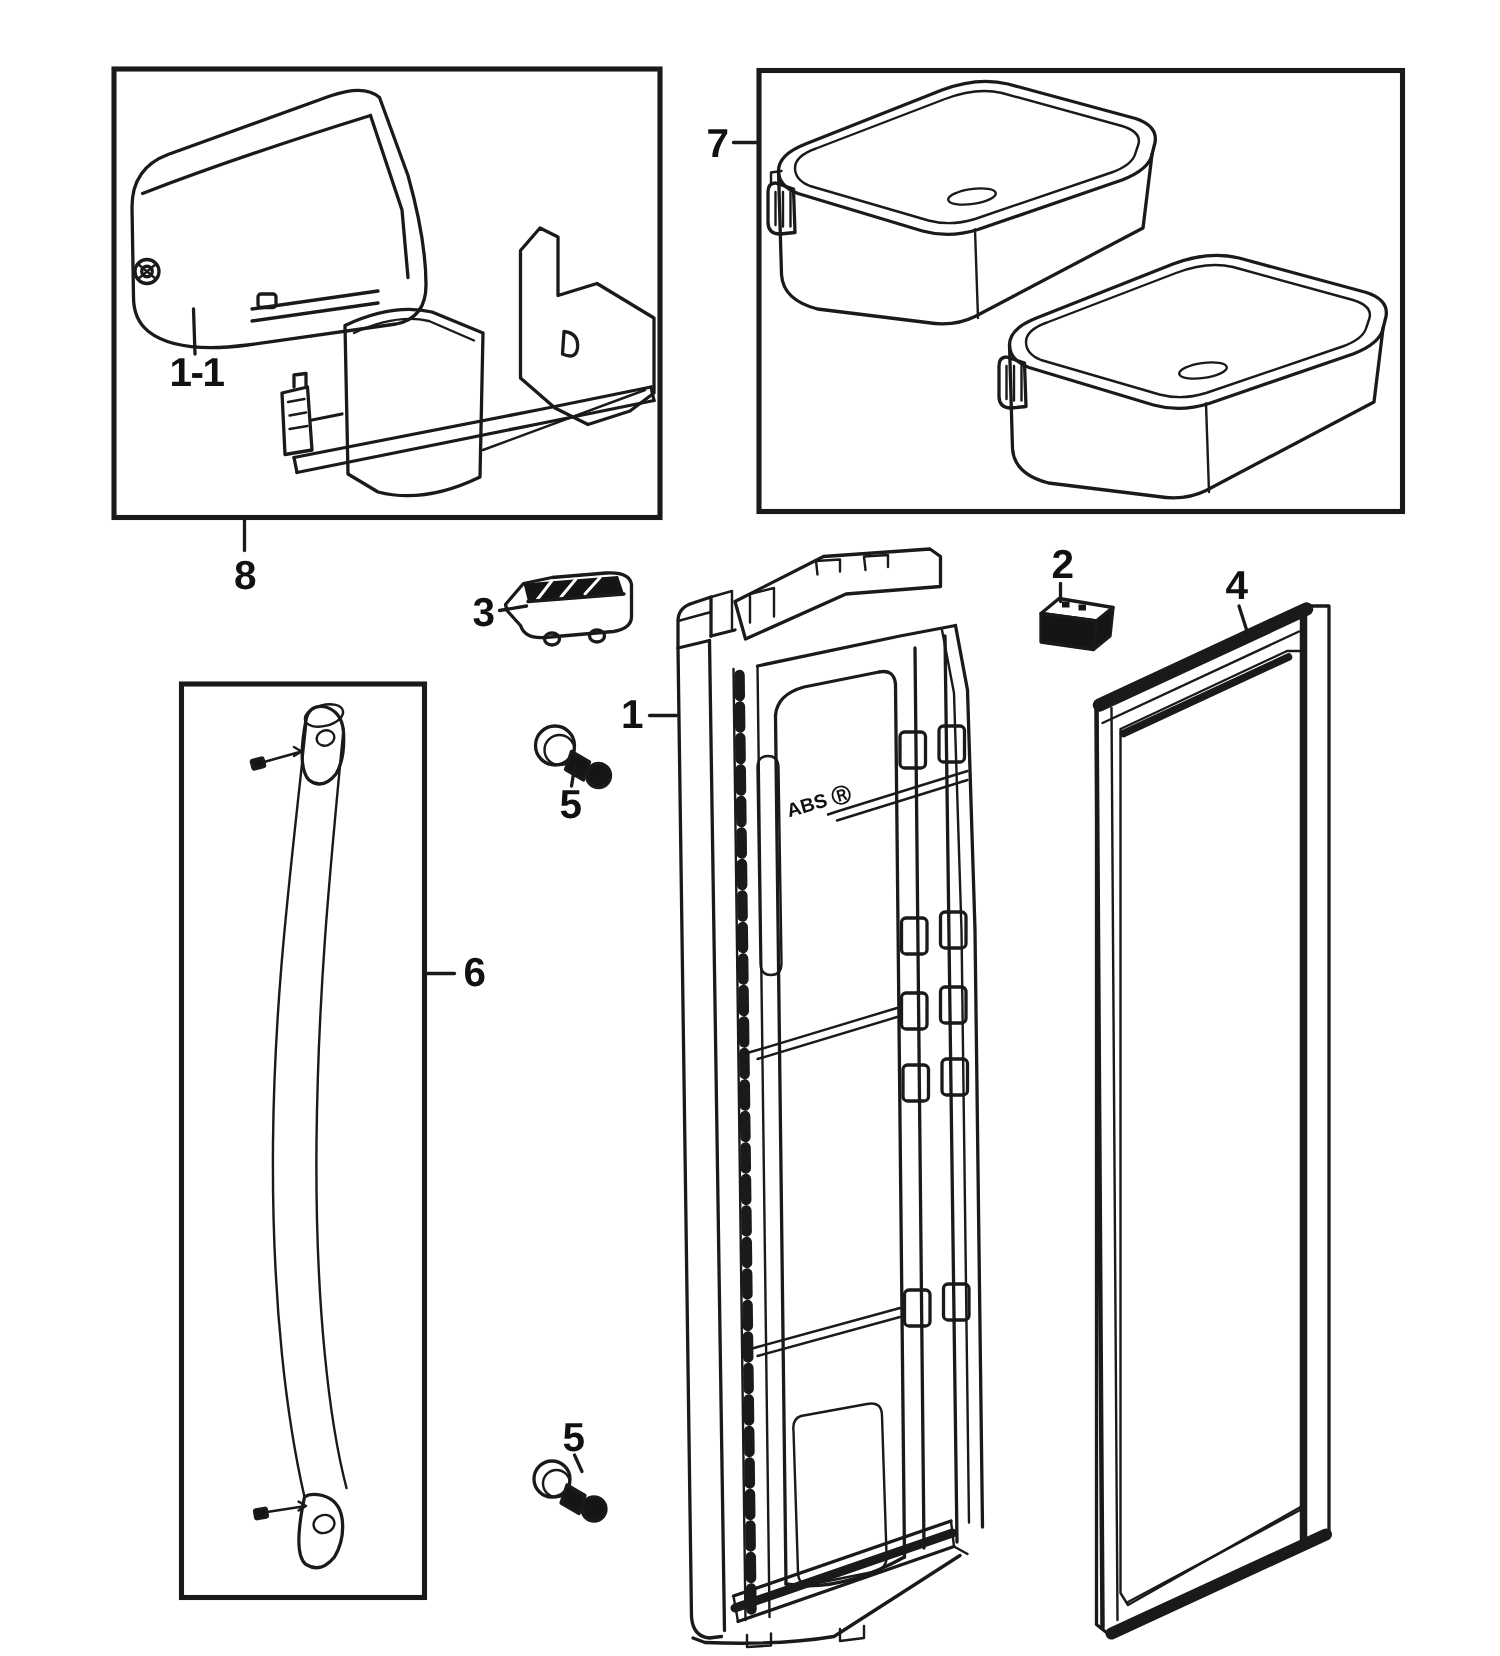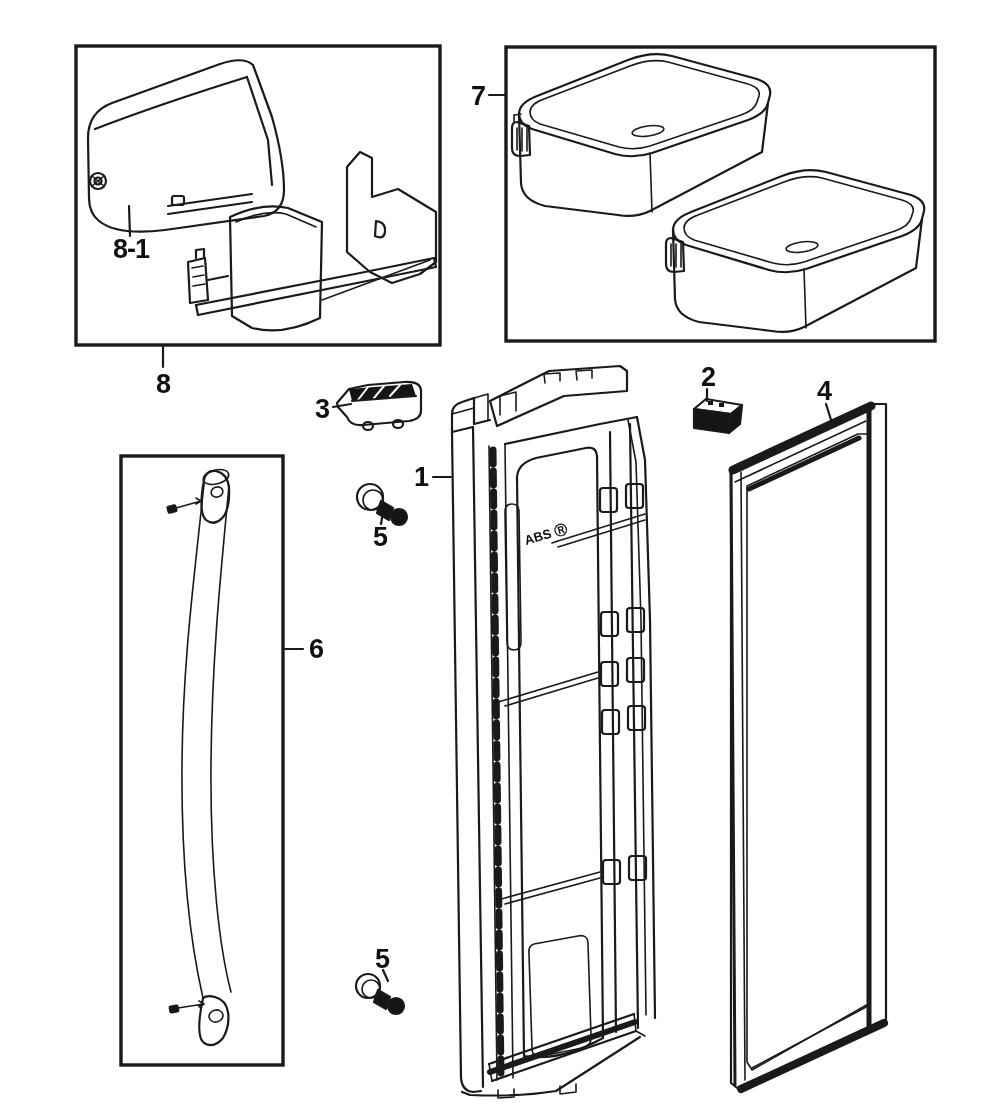--- a/index.html
+++ b/index.html
@@ -192,17 +192,17 @@
 
 <div class="callout" style="left:421px;top:477px;">1</div>
 <div class="callout" style="left:708px;top:377px;">2</div>
 <div class="callout" style="left:322px;top:409px;">3</div>
 <div class="callout" style="left:824px;top:391px;">4</div>
 <div class="callout" style="left:380px;top:537px;">5</div>
 <div class="callout" style="left:382px;top:959px;">5</div>
 <div class="callout" style="left:316px;top:649px;">6</div>
 <div class="callout" style="left:478px;top:96px;">7</div>
 <div class="callout" style="left:163px;top:384px;">8</div>
-<div class="callout" style="left:131px;top:249px;">8-1</div>
+<div class="callout" style="left:131px;top:249px;">1-1</div>
 
 <div class="marking" style="left:524px;top:526px;">ABS Ⓡ</div>
 
 </div>
 
 </body></html>

